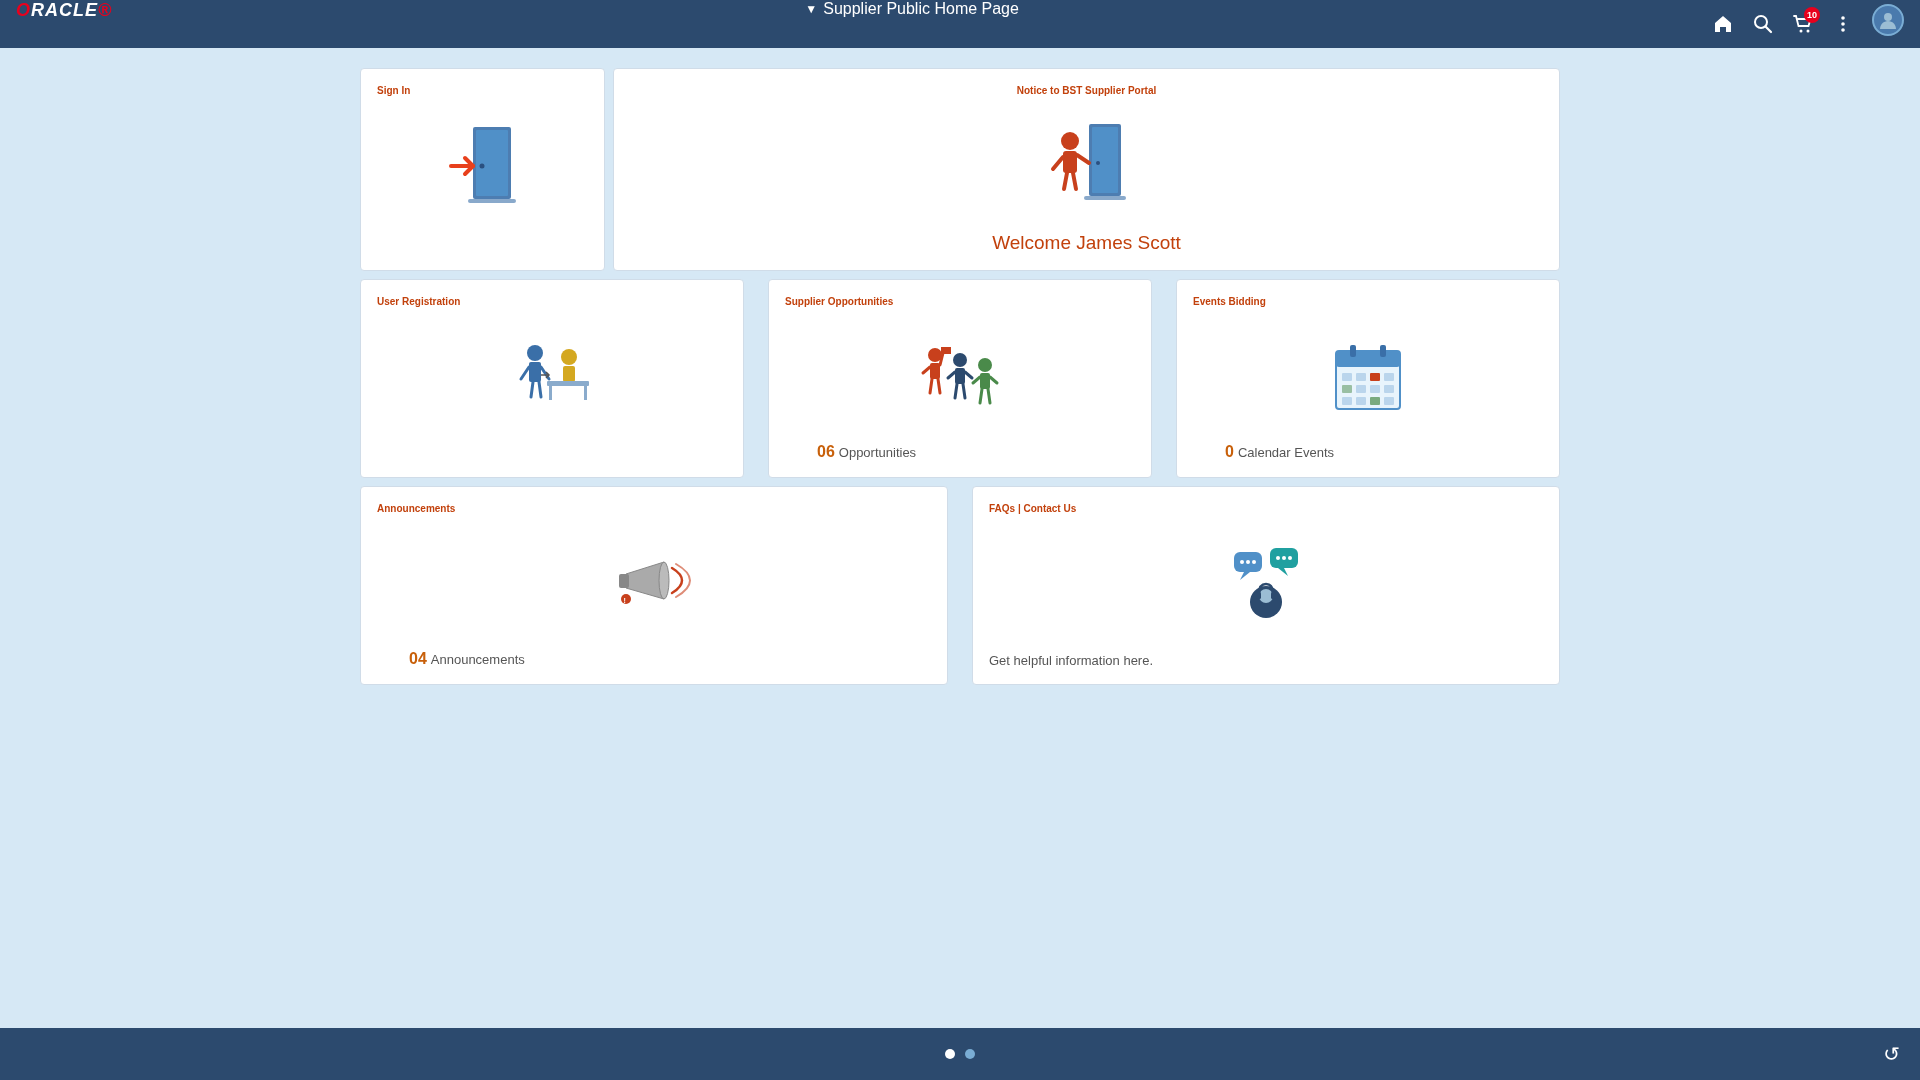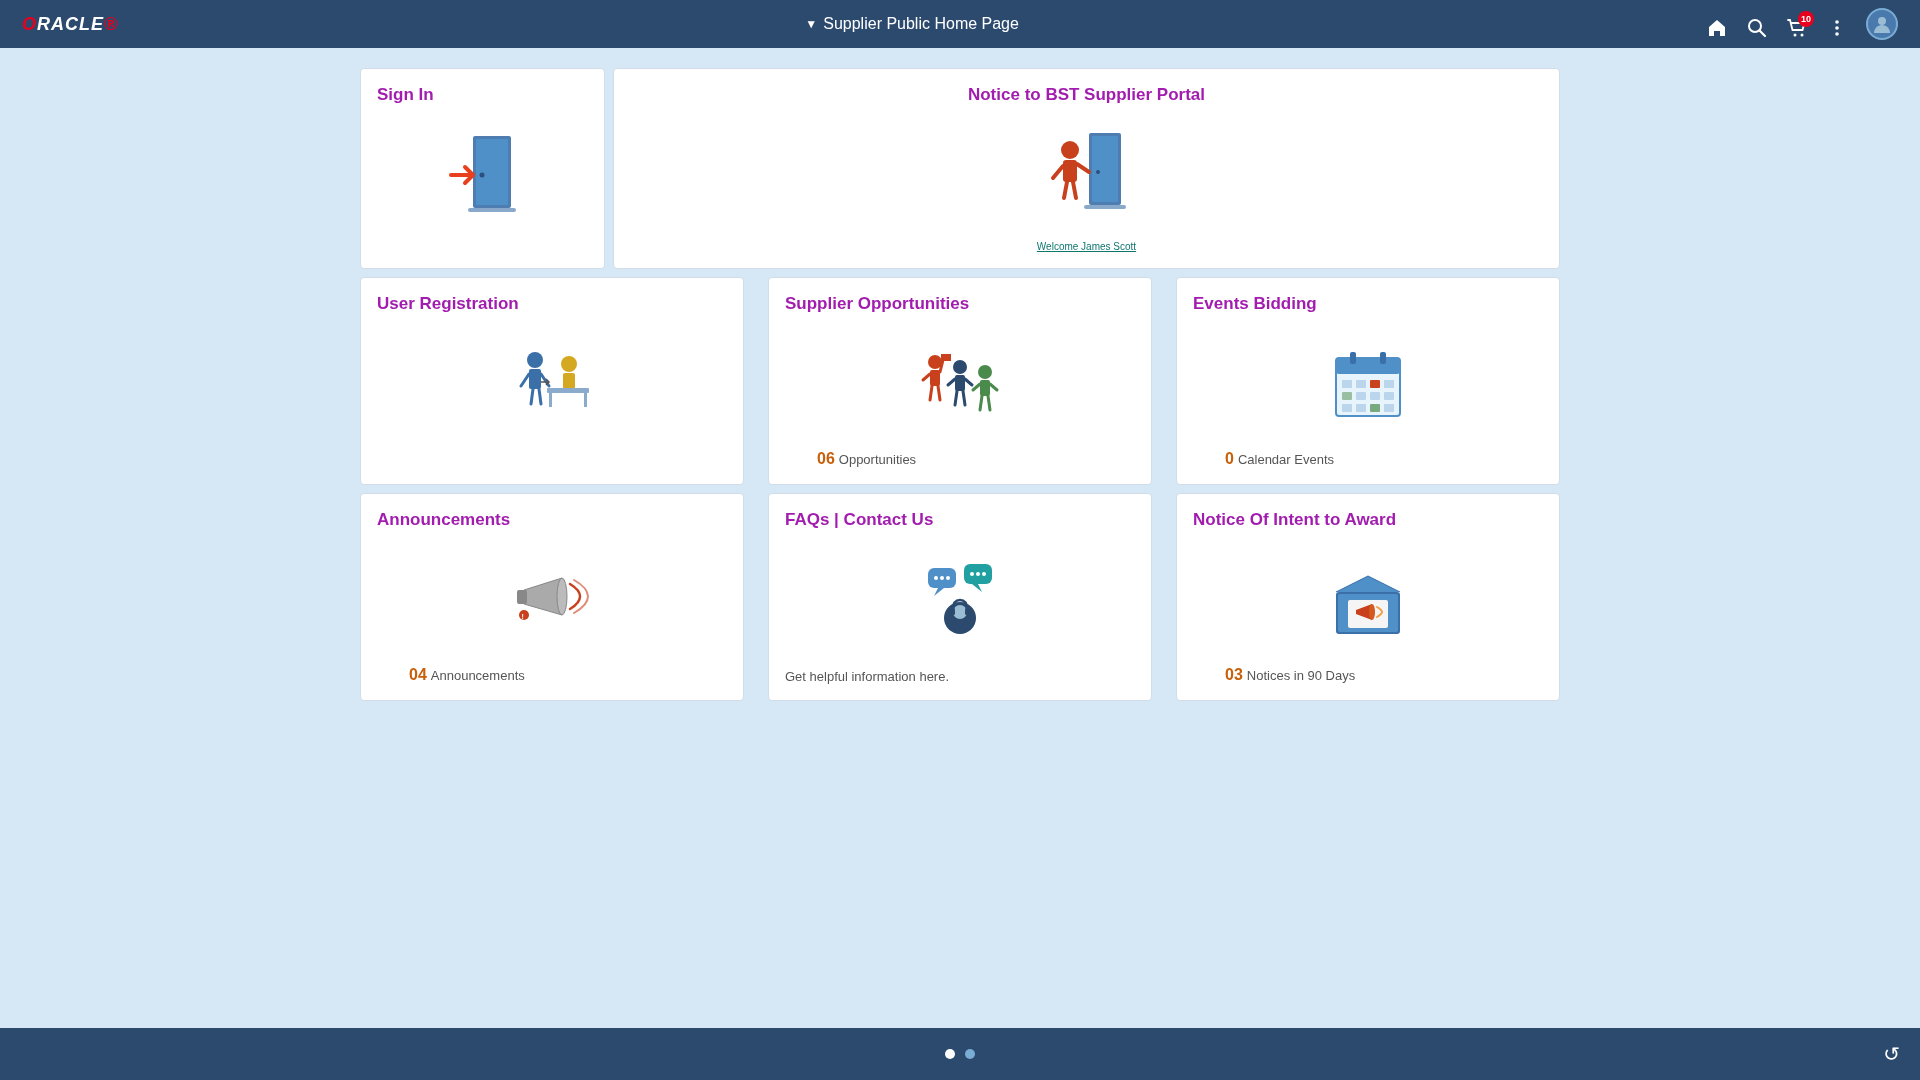--- a/index.html
+++ b/index.html
@@ -9,22 +9,22 @@
       min-height: 1080px;
       display: flex;
       flex-direction: column;
     }
 
     
     .topnav {
       background-color: #2c4a6e;
       height: 48px;
       display: flex;
-      align-items: center;
-      padding: 0 22px;
+      align-items: flex-start;
+      padding: 0 16px;
       justify-content: space-between;
       flex-shrink: 0;
     }
     .topnav-left {
       display: flex;
       align-items: center;
     }
     .oracle-logo {
       color: #e8001d;
       font-size: 18px;
@@ -116,23 +116,23 @@
     }
     .card-welcome {
       flex: 1;
       display: flex;
       flex-direction: column;
       align-items: center;
       justify-content: center;
     }
 
     .card-title {
-      font-size: 17px;
+      font-size: 10px;
       font-weight: bold;
-      color: #a21caf;
+      color: #c2410c;
       margin-bottom: 12px;
     }
 
     
     .mid-row, .bot-row {
       display: flex;
       gap: 24px;
     }
     .card-third {
       flex: 1;
@@ -151,24 +151,23 @@
       gap: 4px;
     }
     .stat-num {
       color: #c8600a;
       font-weight: bold;
       font-size: 16px;
       padding-left: 32px;
     }
 
     .welcome-name {
-      color: #0f766e;
-      font-size: 10px;
+      color: #c2410c;
+      font-size: 19px;
       margin-top: 8px;
-      text-decoration: underline;
     }
 
     
     .bottombar {
       background: #2c4a6e;
       height: 52px;
       display: flex;
       align-items: center;
       justify-content: center;
       gap: 12px;
@@ -456,45 +455,20 @@
           <circle cx="52" cy="14" r="2" fill="white"></circle>
           <circle cx="58" cy="14" r="2" fill="white"></circle>
           <circle cx="64" cy="14" r="2" fill="white"></circle>
         </svg>
       </div>
       <div class="card-stat">
         <span>Get helpful information here.</span>
       </div>
     </div>
 
-    <div class="card card-third">
-      <div class="card-title">Notice Of Intent to Award</div>
-      <div class="icon-wrap">
-
-        <svg width="80" height="80" viewBox="0 0 80 80" fill="none">
-
-          <rect x="8" y="32" width="64" height="42" rx="3" fill="#3a6fa8"></rect>
-
-          <path d="M8 32 L40 16 L72 32" fill="#5090c8" stroke="#3a6fa8" stroke-width="1"></path>
-
-          <rect x="10" y="34" width="60" height="38" rx="2" fill="#5090c8"></rect>
-
-          <rect x="20" y="40" width="40" height="28" rx="2" fill="#f5f5f5"></rect>
-
-          <path d="M28 50 L44 44 L44 60 L28 54 Z" fill="#c8401c"></path>
-          <ellipse cx="44" cy="52" rx="3" ry="8" fill="#d45a20"></ellipse>
-
-          <path d="M49 47 Q54 50 54 52 Q54 54 49 57" stroke="#f0a040" stroke-width="2" fill="none" stroke-linecap="round"></path>
-        </svg>
-      </div>
-      <div class="card-stat">
-        <span class="stat-num">03</span>
-        <span>Notices in 90 Days</span>
-      </div>
-    </div>
 
   </div>
 
 </div>
 
 <div class="bottombar">
   <div class="bottombar-inner">
     <div style="display:flex;gap:10px;align-items:center;">
       <div class="page-dot active"></div>
       <div class="page-dot"></div>

